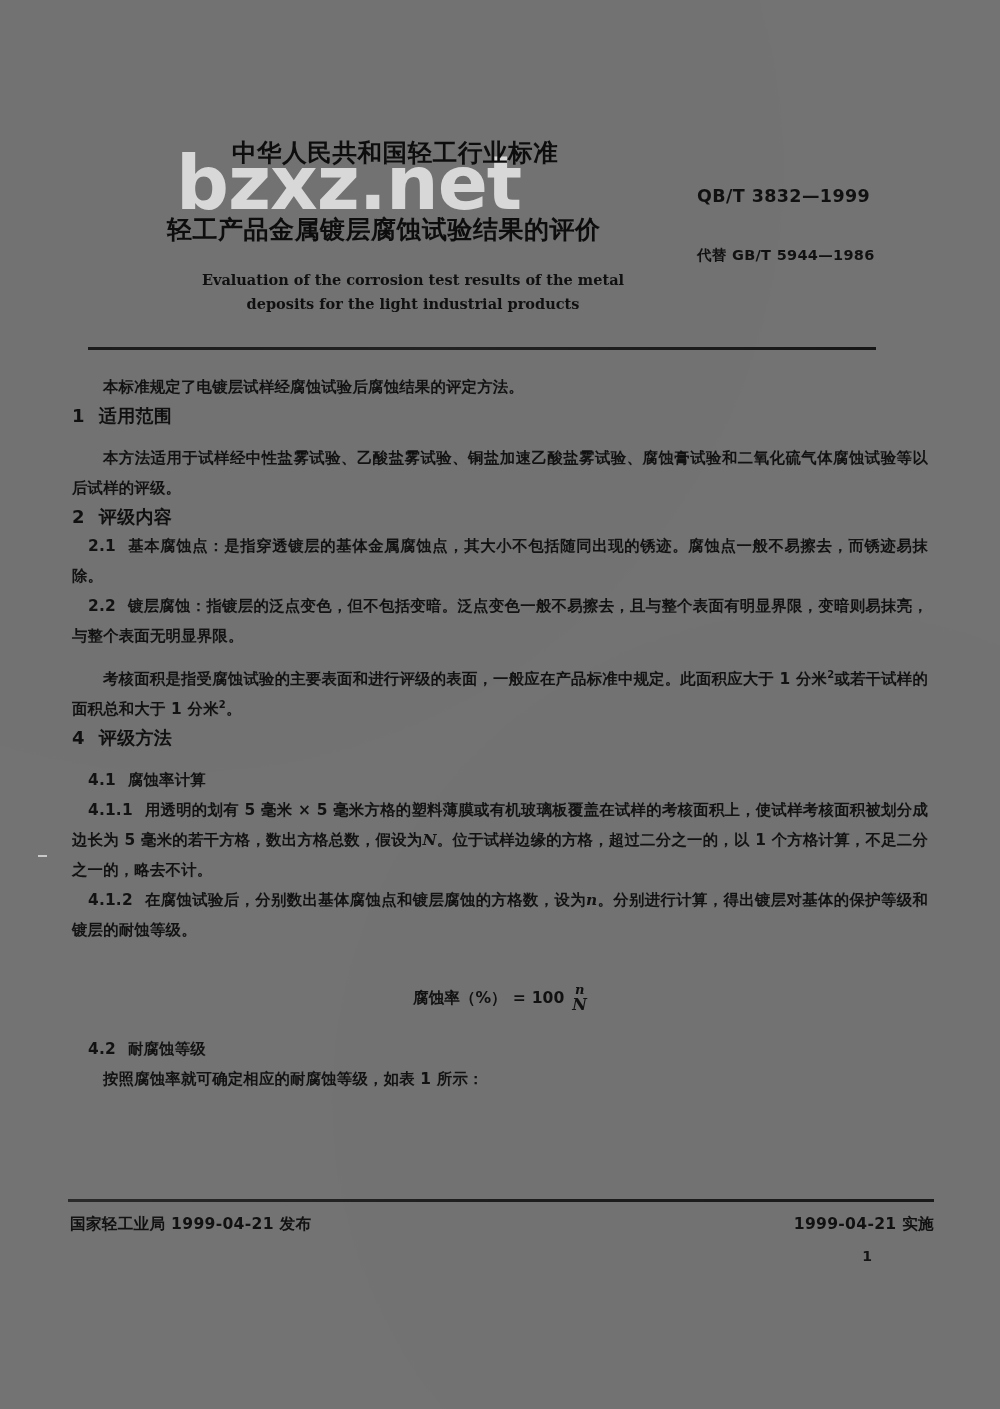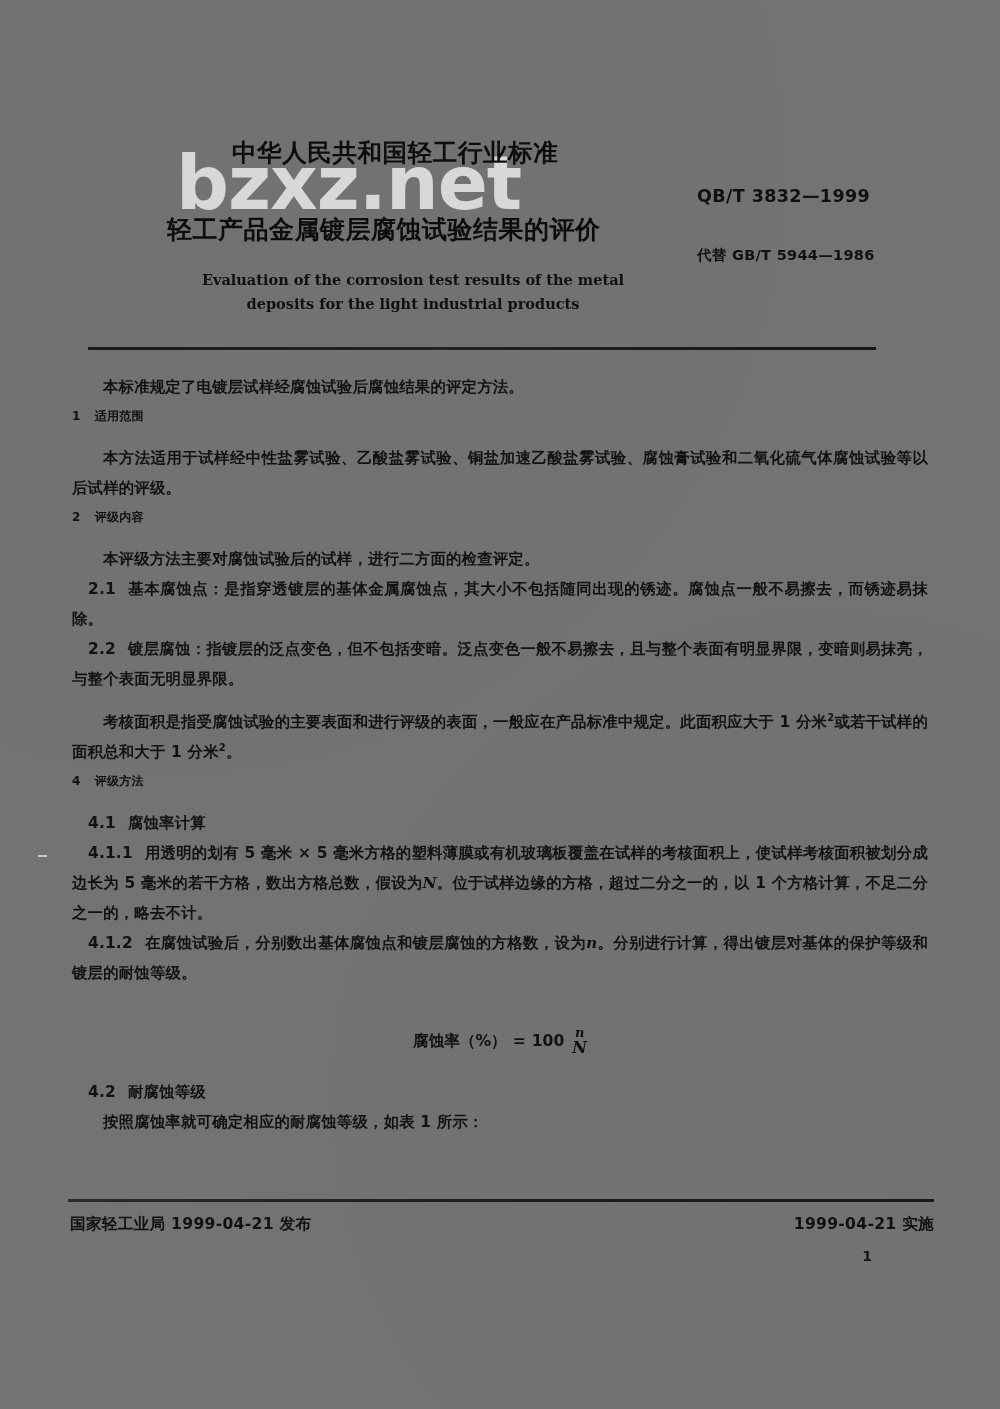--- a/index.html
+++ b/index.html
@@ -146,21 +146,21 @@
     letter-spacing: 0.2px;
     margin: 0;
     text-align: justify;
   }
   .indent { text-indent: 31px; }
   .indent-sm { text-indent: 16px; }
   .gap-s { margin-top: 13px; }
   .gap-m { margin-top: 21px; }
 
   .h-sec {
-    font-size: 12px;
+    font-size: 18px;
     font-weight: 700;
     line-height: 28px;
     color: #101010;
     letter-spacing: 0.3px;
     margin: 0;
   }
   .h-sec .num { margin-right: 14px; }
 
   .sub-num { margin-right: 12px; }
 
@@ -276,21 +276,20 @@
     <div class="rule-top"></div>
 
     <div class="body-zone">
 
       <p class="p indent">本标准规定了电镀层试样经腐蚀试验后腐蚀结果的评定方法。</p>
 
       <p class="h-sec gap-m"><span class="num">1</span><span>适用范围</span></p>
       <p class="p indent gap-s">本方法适用于试样经中性盐雾试验、乙酸盐雾试验、铜盐加速乙酸盐雾试验、腐蚀膏试验和二氧化硫气体腐蚀试验等以后试样的评级。</p>
 
       <p class="h-sec gap-m"><span class="num">2</span><span>评级内容</span></p>
-      <p class="p indent gap-s">本评级方法主要对腐蚀试验后的试样，进行二方面的检查评定。</p>
       <p class="p indent-sm"><span class="sub-num">2.1</span><span>基本腐蚀点：是指穿透镀层的基体金属腐蚀点，其大小不包括随同出现的锈迹。腐蚀点一般不易擦去，而锈迹易抹除。</span></p>
       <p class="p indent-sm"><span class="sub-num">2.2</span><span>镀层腐蚀：指镀层的泛点变色，但不包括变暗。泛点变色一般不易擦去，且与整个表面有明显界限，变暗则易抹亮，与整个表面无明显界限。</span></p>
 
       <p class="p indent gap-s"><span>考核面积是指受腐蚀试验的主要表面和进行评级的表面，一般应在产品标准中规定。此面积应大于 1 分米</span><sup class="sq">2</sup><span>或若干试样的面积总和大于 1 分米</span><sup class="sq">2</sup><span>。</span></p>
 
       <p class="h-sec gap-m"><span class="num">4</span><span>评级方法</span></p>
 
       <p class="p indent-sm gap-s"><span class="sub-num">4.1</span><span>腐蚀率计算</span></p>
 
       <p class="p indent-sm"><span class="sub-num">4.1.1</span><span>用透明的划有 5 毫米 × 5 毫米方格的塑料薄膜或有机玻璃板覆盖在试样的考核面积上，使试样考核面积被划分成边长为 5 毫米的若干方格，数出方格总数，假设为</span><span class="ital">N</span><span>。位于试样边缘的方格，超过二分之一的，以 1 个方格计算，不足二分之一的，略去不计。</span></p>

